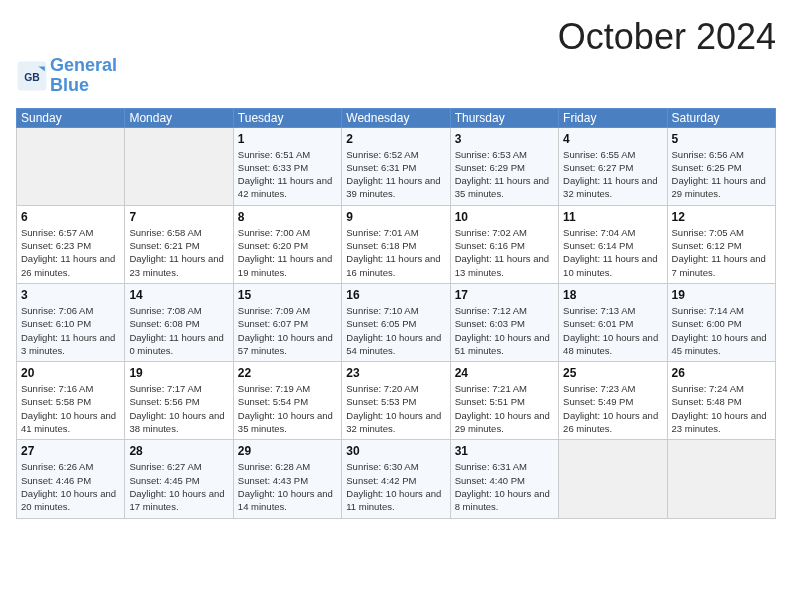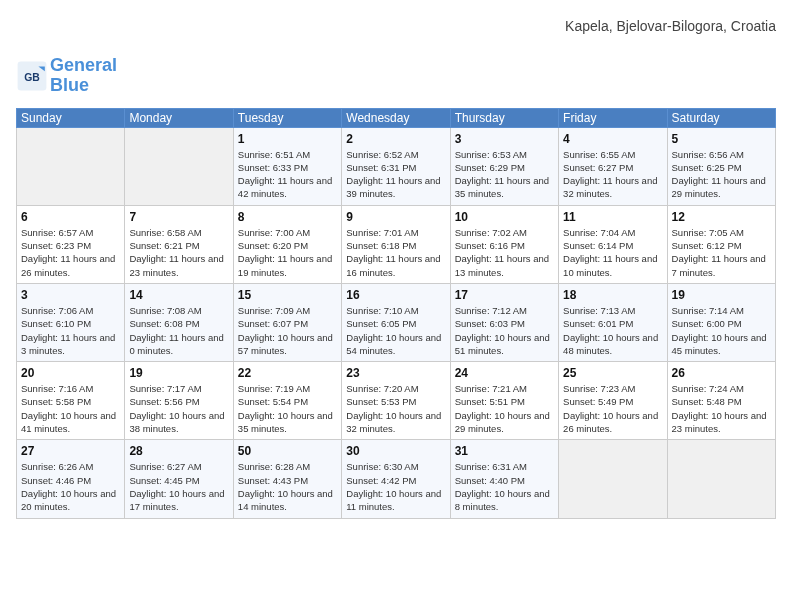--- a/index.html
+++ b/index.html
@@ -104,21 +104,21 @@
       <polygon points="28,8 36,14 36,8" fill="#4a90d9"></polygon>
     </svg>
     <div>
       <div class="logo-text">
         <span>General</span><br>
         <span style="color:#4a90d9">Blue</span>
       </div>
     </div>
   </div>
   <div class="title-block">
-    <div class="location">Kapela, Bjelovar-Bilogora, Croatia</div>
+    <div class="month-title">October 2024</div>
   </div>
 </div>
 
 <table>
   <thead>
     <tr>
     <th>Sunday</th>
         <th>Monday</th>
         <th>Tuesday</th>
         <th>Wednesday</th>
@@ -245,21 +245,21 @@
       <tr>
         <td>
           <span class="day-number">27</span>
           <div class="day-info">Sunrise: 6:26 AM<br>Sunset: 4:46 PM<br>Daylight: 10 hours and 20 minutes.</div>
         </td>
         <td>
           <span class="day-number">28</span>
           <div class="day-info">Sunrise: 6:27 AM<br>Sunset: 4:45 PM<br>Daylight: 10 hours and 17 minutes.</div>
         </td>
         <td>
-          <span class="day-number">50</span>
+          <span class="day-number">29</span>
           <div class="day-info">Sunrise: 6:28 AM<br>Sunset: 4:43 PM<br>Daylight: 10 hours and 14 minutes.</div>
         </td>
         <td>
           <span class="day-number">30</span>
           <div class="day-info">Sunrise: 6:30 AM<br>Sunset: 4:42 PM<br>Daylight: 10 hours and 11 minutes.</div>
         </td>
         <td>
           <span class="day-number">31</span>
           <div class="day-info">Sunrise: 6:31 AM<br>Sunset: 4:40 PM<br>Daylight: 10 hours and 8 minutes.</div>
         </td>

